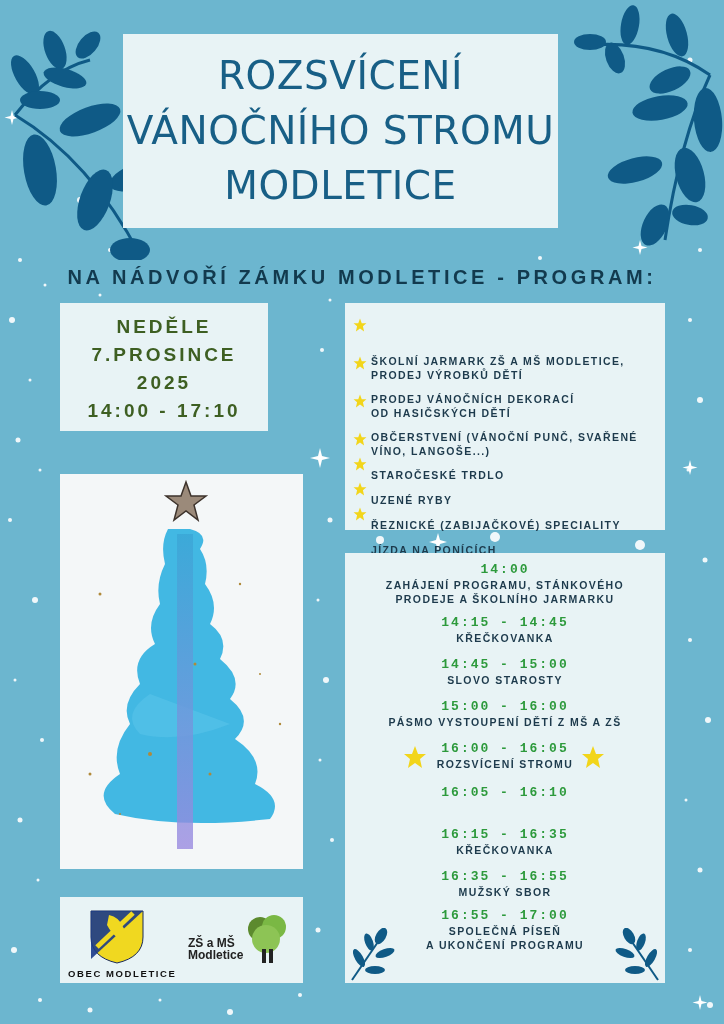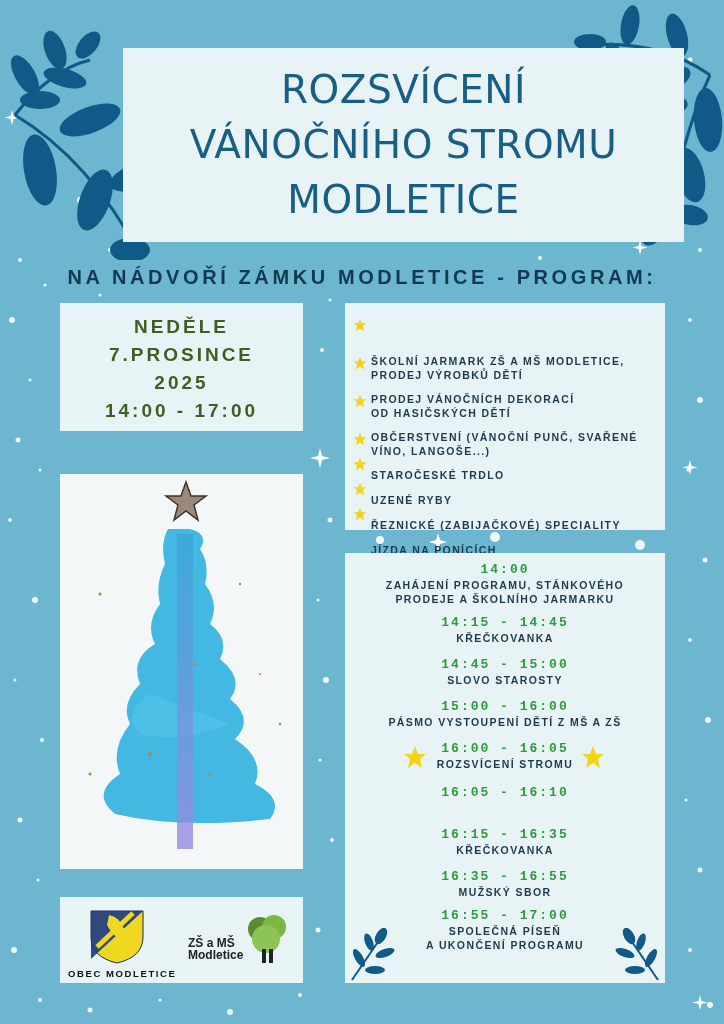--- a/index.html
+++ b/index.html
@@ -7,38 +7,38 @@
   body {
     background: #6cb6cf;
     font-family: "DejaVu Sans", sans-serif;
     position: relative;
   }
   .snow { position: absolute; inset: 0; pointer-events: none; }
   .panel {
     position: absolute;
     background: #e8f3f5;
   }
-  .title-panel { left: 123px; top: 34px; width: 561px; height: 194px; margin-top: 14px; }
+  .title-panel { left: 123px; top: 34px; width: 435px; height: 194px; }
   .title-line {
     font-family: "DejaVu Sans", sans-serif;
     color: #185f86;
     text-align: center;
     font-size: 39px;
     line-height: 55px;
     letter-spacing: 0.5px;
     font-weight: normal;
   }
   .title-wrap { position: absolute; left: 0; right: 0; top: 14px; }
   .subtitle {
     position: absolute; left: 0; width: 724px; top: 266px;
     text-align: center; color: #123a4e;
     font-family: "Liberation Sans", sans-serif;
     font-weight: bold; font-size: 20px; letter-spacing: 3.6px;
   }
-  .date-panel { left: 60px; top: 303px; width: 243px; height: 128px; }
+  .date-panel { left: 60px; top: 303px; width: 208px; height: 128px; }
   .date-panel .line {
     text-align: center; color: #3e5f22;
     font-family: "Liberation Sans", sans-serif;
     font-weight: bold; font-size: 19px; letter-spacing: 3px;
     line-height: 28px;
   }
   .date-inner { position: absolute; top: 10px; left: 0; right: 0; }
   .photo-panel { left: 60px; top: 474px; width: 243px; height: 395px; background: #f4f7f8; overflow: hidden; }
   .features-panel { left: 345px; top: 303px; width: 320px; height: 227px; }
   .feat { position: absolute; left: 8px; display: flex; align-items: flex-start; }
@@ -179,21 +179,21 @@
   </div>
 </div>
 
 <div class="subtitle">NA NÁDVOŘÍ ZÁMKU MODLETICE - PROGRAM:</div>
 
 <div class="panel date-panel">
   <div class="date-inner">
     <div class="line">NEDĚLE</div>
     <div class="line">7.PROSINCE</div>
     <div class="line">2025</div>
-    <div class="line">14:00 - 17:00</div>
+    <div class="line">14:00 - 17:10</div>
   </div>
 </div>
 
 <div class="panel photo-panel">
   <svg width="243" height="395" viewBox="0 0 243 395">
     <defs>
       <linearGradient id="trunk" x1="0" y1="0" x2="0" y2="1">
         <stop offset="0" stop-color="#3aa6d6"></stop>
         <stop offset="1" stop-color="#9a8ae0"></stop>
       </linearGradient>

